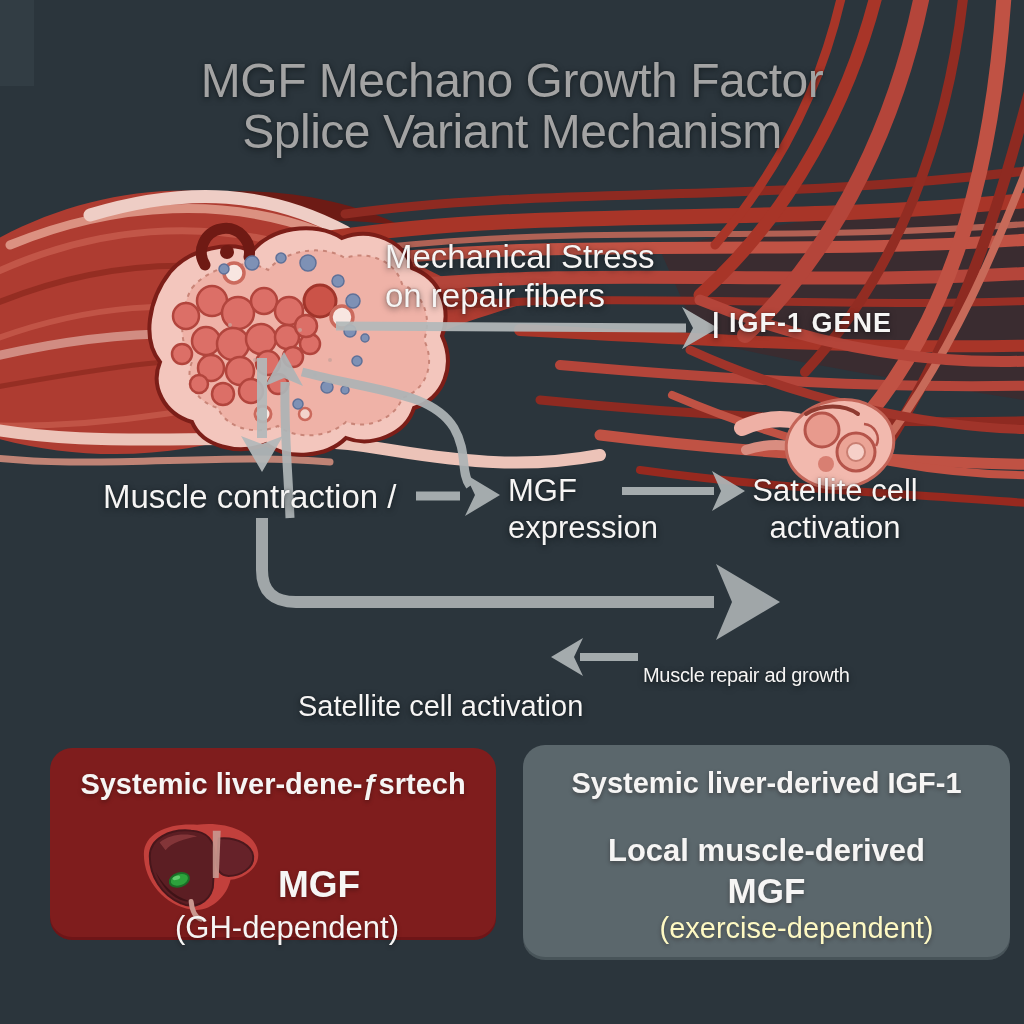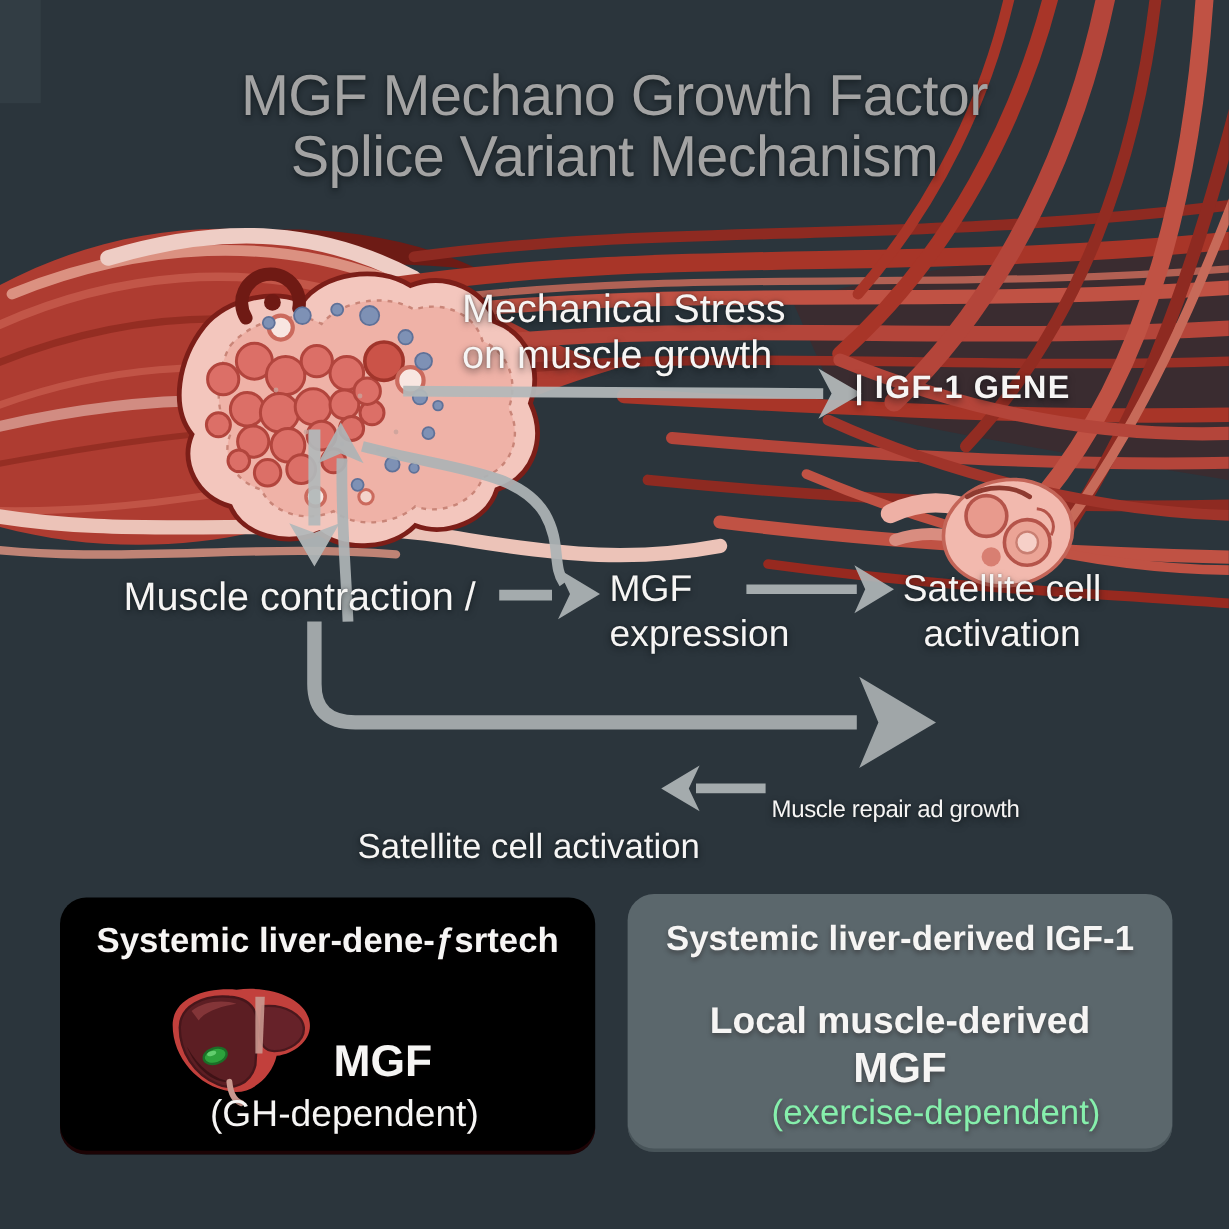--- a/index.html
+++ b/index.html
@@ -20,33 +20,33 @@
   .mech{left:385px;top:238px;font-size:33px;line-height:1.17;}
   .gene{left:712px;top:308px;font-size:27px;font-weight:bold;letter-spacing:1px;}
   .mgfvariant{left:716px;top:340px;font-size:41px;font-weight:bold;}
   .contraction{left:103px;top:478px;font-size:33px;}
   .expression{left:508px;top:472px;font-size:31px;line-height:1.2;}
   .satright{left:740px;width:190px;top:472px;font-size:31px;line-height:1.2;text-align:center;}
   .satbottom{left:298px;top:642px;font-size:29px;margin-top:48px;}
   .repair{left:643px;top:642px;font-size:20px;letter-spacing:-.3px;margin-top:22px;}
 
   .card{position:absolute;border-radius:22px;}
-  .card-red{left:50px;top:748px;width:446px;height:214px;background:#000000;
+  .card-red{left:50px;top:748px;width:446px;height:192px;background:#7f1d1d;
             box-shadow:inset 0 -3px 0 rgba(80,10,15,.35);}
   .card-gray{left:523px;top:745px;width:454px;height:215px;background:#5b676c;
-             box-shadow:inset 0 -3px 0 rgba(30,40,45,.3);}
+             box-shadow:inset 0 -3px 0 rgba(30,40,45,.3);padding-left:33px;}
   .card .txt{text-shadow:0 2px 4px rgba(20,8,10,.35);}
   .card-red .heading{left:0;right:0;top:20px;text-align:center;font-size:29px;font-weight:bold;}
   .card-red .liver-wrap{position:absolute;left:86px;top:64px;width:128px;height:118px;}
   .card-red .mgf{left:228px;top:116px;font-size:37px;font-weight:bold;}
   .card-red .gh{left:0;right:0;top:162px;text-align:center;padding-left:28px;font-size:31px;}
   .card-gray .heading{left:0;right:0;top:22px;text-align:center;font-size:29px;font-weight:bold;}
   .card-gray .l1{left:0;right:0;top:88px;text-align:center;font-size:31px;font-weight:bold;}
   .card-gray .l2{left:0;right:0;top:126px;text-align:center;font-size:35px;font-weight:bold;}
-  .card-gray .l3{left:16px;right:0;top:167px;text-align:center;font-size:29px;color:#86efac;margin-left:44px;}
+  .card-gray .l3{left:16px;right:0;top:167px;text-align:center;font-size:29px;color:#fef9c3;margin-left:44px;}
 </style>
 </head>
 <body>
 
 <div class="canvas">
 
   <svg class="art" width="1024" height="1024" viewBox="0 0 1024 1024">
 
     <rect x="0" y="0" width="34" height="86" fill="#323d44"></rect>
 
@@ -200,21 +200,21 @@
     </g>
   </svg>
 
   <div class="txt title">
     <div>MGF Mechano Growth Factor</div>
     <div>Splice Variant Mechanism</div>
   </div>
 
   <div class="txt mech">
     <div>Mechanical Stress</div>
-    <div>on muscle growth</div>
+    <div>on repair fibers</div>
   </div>
 
   <div class="txt gene">| IGF-1 GENE</div>
 
   <div class="txt contraction">Muscle contraction /</div>
 
   <div class="txt expression">
     <div>MGF</div>
     <div>expression</div>
   </div>

